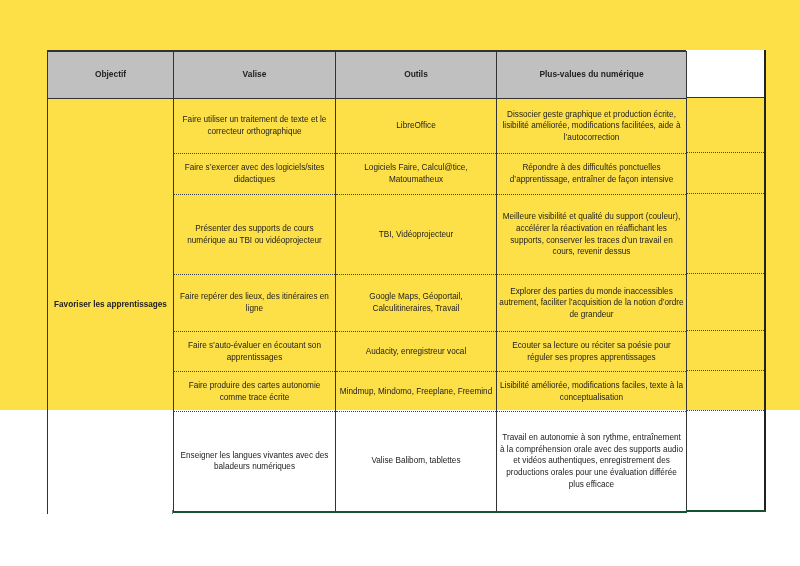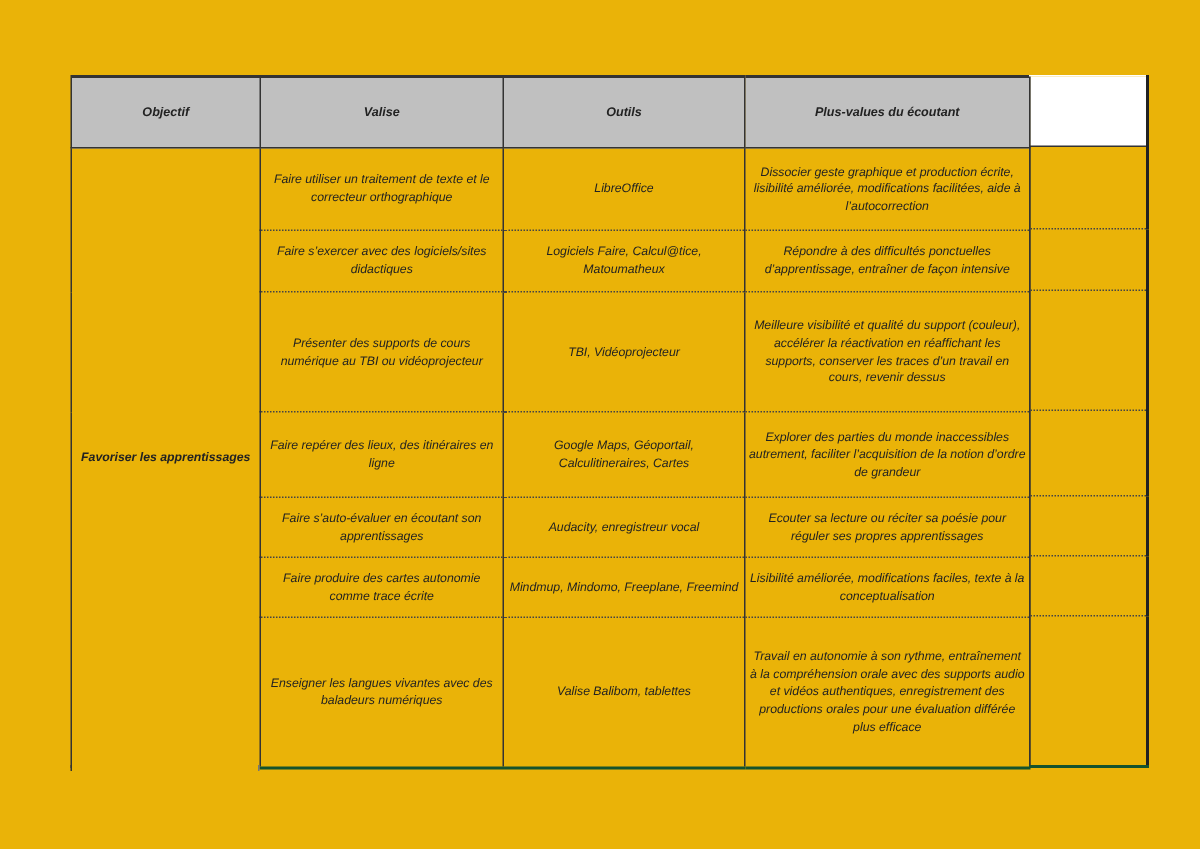--- a/index.html
+++ b/index.html
@@ -1,18 +1,18 @@
 <!DOCTYPE html>
 <html><head>
 <meta charset="utf-8">
 <style>
   html, body { margin: 0; padding: 0; background: #ffffff; }
   body { width: 800px; height: 566px; position: relative; overflow: hidden;
          font-family: "Liberation Sans", sans-serif; color: #222; }
-  .page { position: absolute; left: 0; top: 0; width: 800px; height: 566px; background: #eab308; font-style: italic; }
+  .page { position: absolute; left: 0; top: 0; width: 800px; height: 410px; background: #fde047; }
   .tbl { position: absolute; left: 47px; top: 50px; width: 639px; border-collapse: collapse; table-layout: fixed; }
   .tbl th, .tbl td { padding: 0 2px; text-align: center; vertical-align: middle; font-size: 8.2px; line-height: 11.6px; }
   .tbl th { background: #c0c0c0; font-weight: bold; height: 46px; border: 1px solid #333; font-size: 8.4px; }
   .tbl th.blank { background: #ffffff; border-top: 1px solid #fff; border-right: 2px solid #222; }
   .tbl tr.hdr th { border-top: 2px solid #333; }
   .tbl tr.hdr th.blank { border-top: 1px solid #ffffff; }
   .tbl td { border-left: 1px solid #333; border-right: 1px solid #333; border-bottom: 1px dotted #444; }
   .tbl td.obj { font-weight: bold; border-left: 1.5px solid #333; border-bottom: none; vertical-align: middle; }
   .tbl td.extra { border-right: 2px solid #222; border-left: 1px solid #333; }
   .tbl tr.last td { border-bottom: 2px solid #14532d; }
@@ -29,41 +29,41 @@
         <col style="width:162px">
         <col style="width:161px">
         <col style="width:190px">
         <col style="width:0px">
     </colgroup>
     <tbody>
         <tr class="hdr">
       <th>Objectif</th>
       <th>Valise</th>
       <th>Outils</th>
-      <th>Plus-values du écoutant</th>
+      <th>Plus-values du numérique</th>
     </tr>
     <tr style="height:55px">
       <td class="obj" rowspan="7">Favoriser les apprentissages</td>
       <td>Faire utiliser un traitement de texte et le correcteur orthographique</td>
       <td>LibreOffice</td>
       <td>Dissocier geste graphique et production écrite, lisibilité améliorée, modifications facilitées, aide à l’autocorrection</td>
     </tr>
     <tr style="height:41px">
       <td>Faire s’exercer avec des logiciels/sites didactiques</td>
       <td>Logiciels Faire, Calcul@tice, Matoumatheux</td>
       <td>Répondre à des difficultés ponctuelles d’apprentissage, entraîner de façon intensive</td>
     </tr>
     <tr style="height:80px">
       <td>Présenter des supports de cours numérique au TBI ou vidéoprojecteur</td>
       <td>TBI, Vidéoprojecteur</td>
       <td>Meilleure visibilité et qualité du support (couleur), accélérer la réactivation en réaffichant les supports, conserver les traces d’un travail en cours, revenir dessus</td>
     </tr>
     <tr style="height:57px">
       <td>Faire repérer des lieux, des itinéraires en ligne</td>
-      <td>Google Maps, Géoportail, Calculitineraires, Cartes</td>
+      <td>Google Maps, Géoportail, Calculitineraires, Travail</td>
       <td>Explorer des parties du monde inaccessibles autrement, faciliter l’acquisition de la notion d’ordre de grandeur</td>
     </tr>
     <tr style="height:40px">
       <td>Faire s’auto-évaluer en écoutant son apprentissages</td>
       <td>Audacity, enregistreur vocal</td>
       <td>Ecouter sa lecture ou réciter sa poésie pour réguler ses propres apprentissages</td>
     </tr>
     <tr style="height:40px">
       <td>Faire produire des cartes autonomie comme trace écrite</td>
       <td>Mindmup, Mindomo, Freeplane, Freemind</td>

